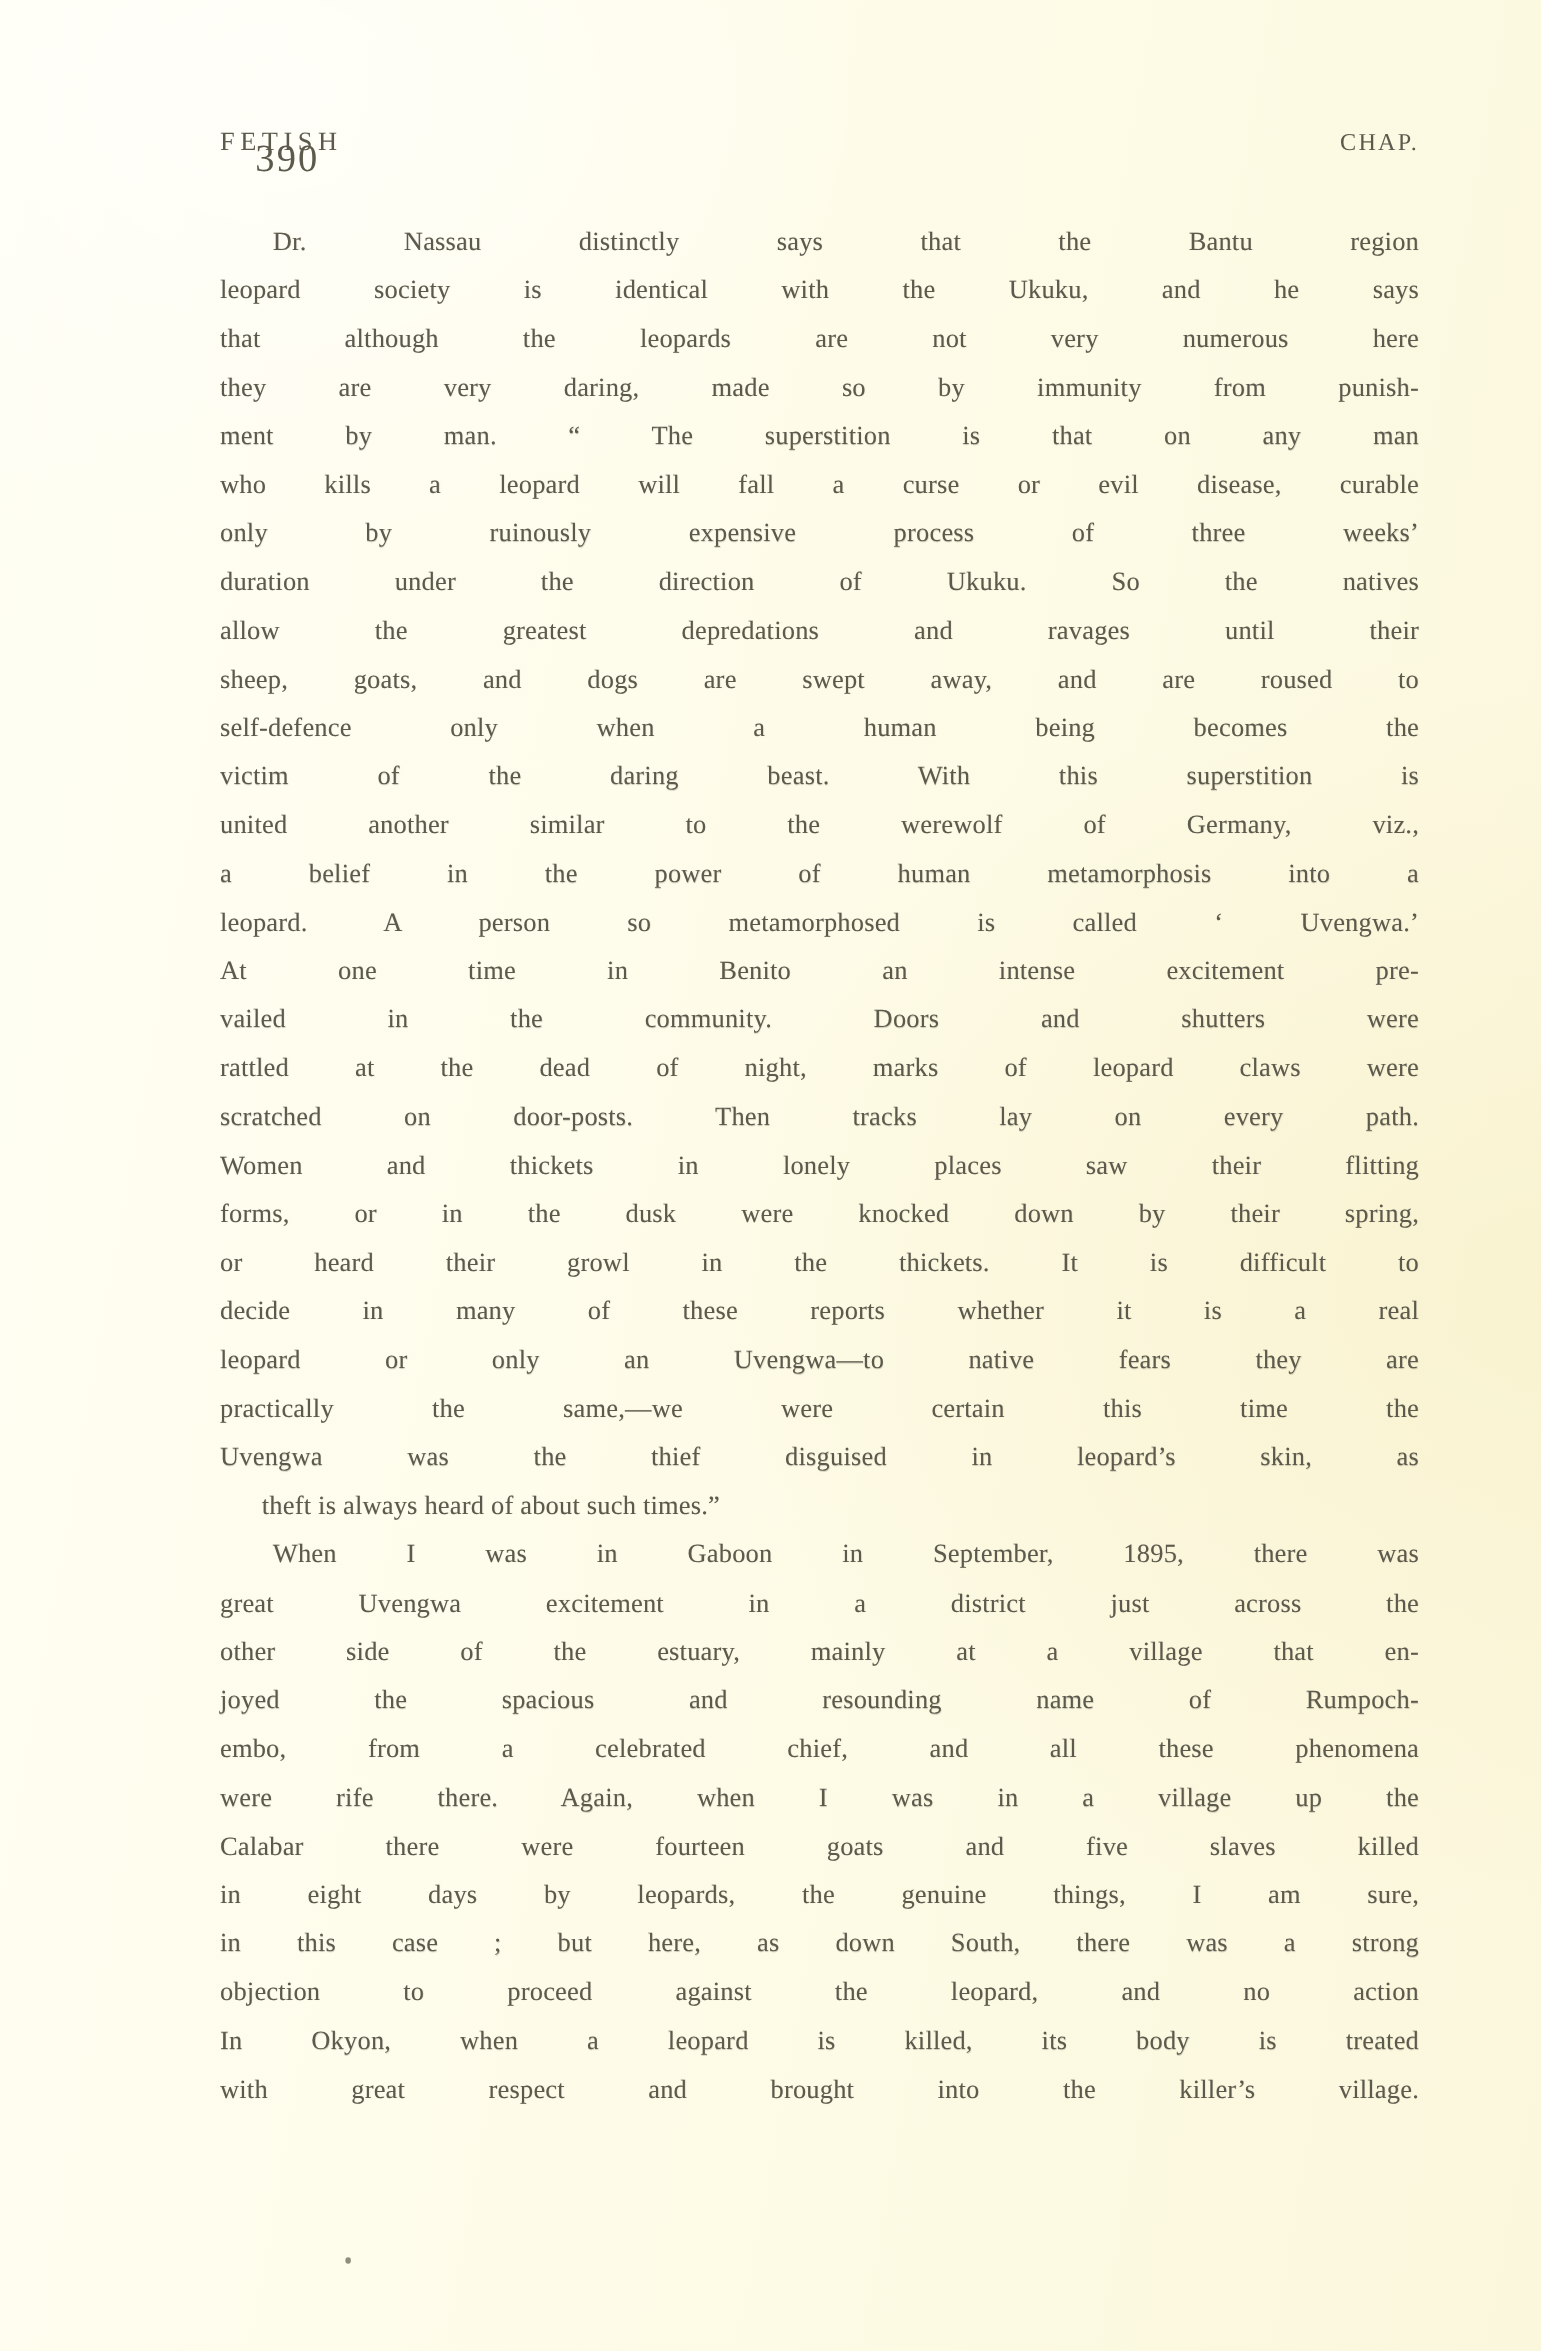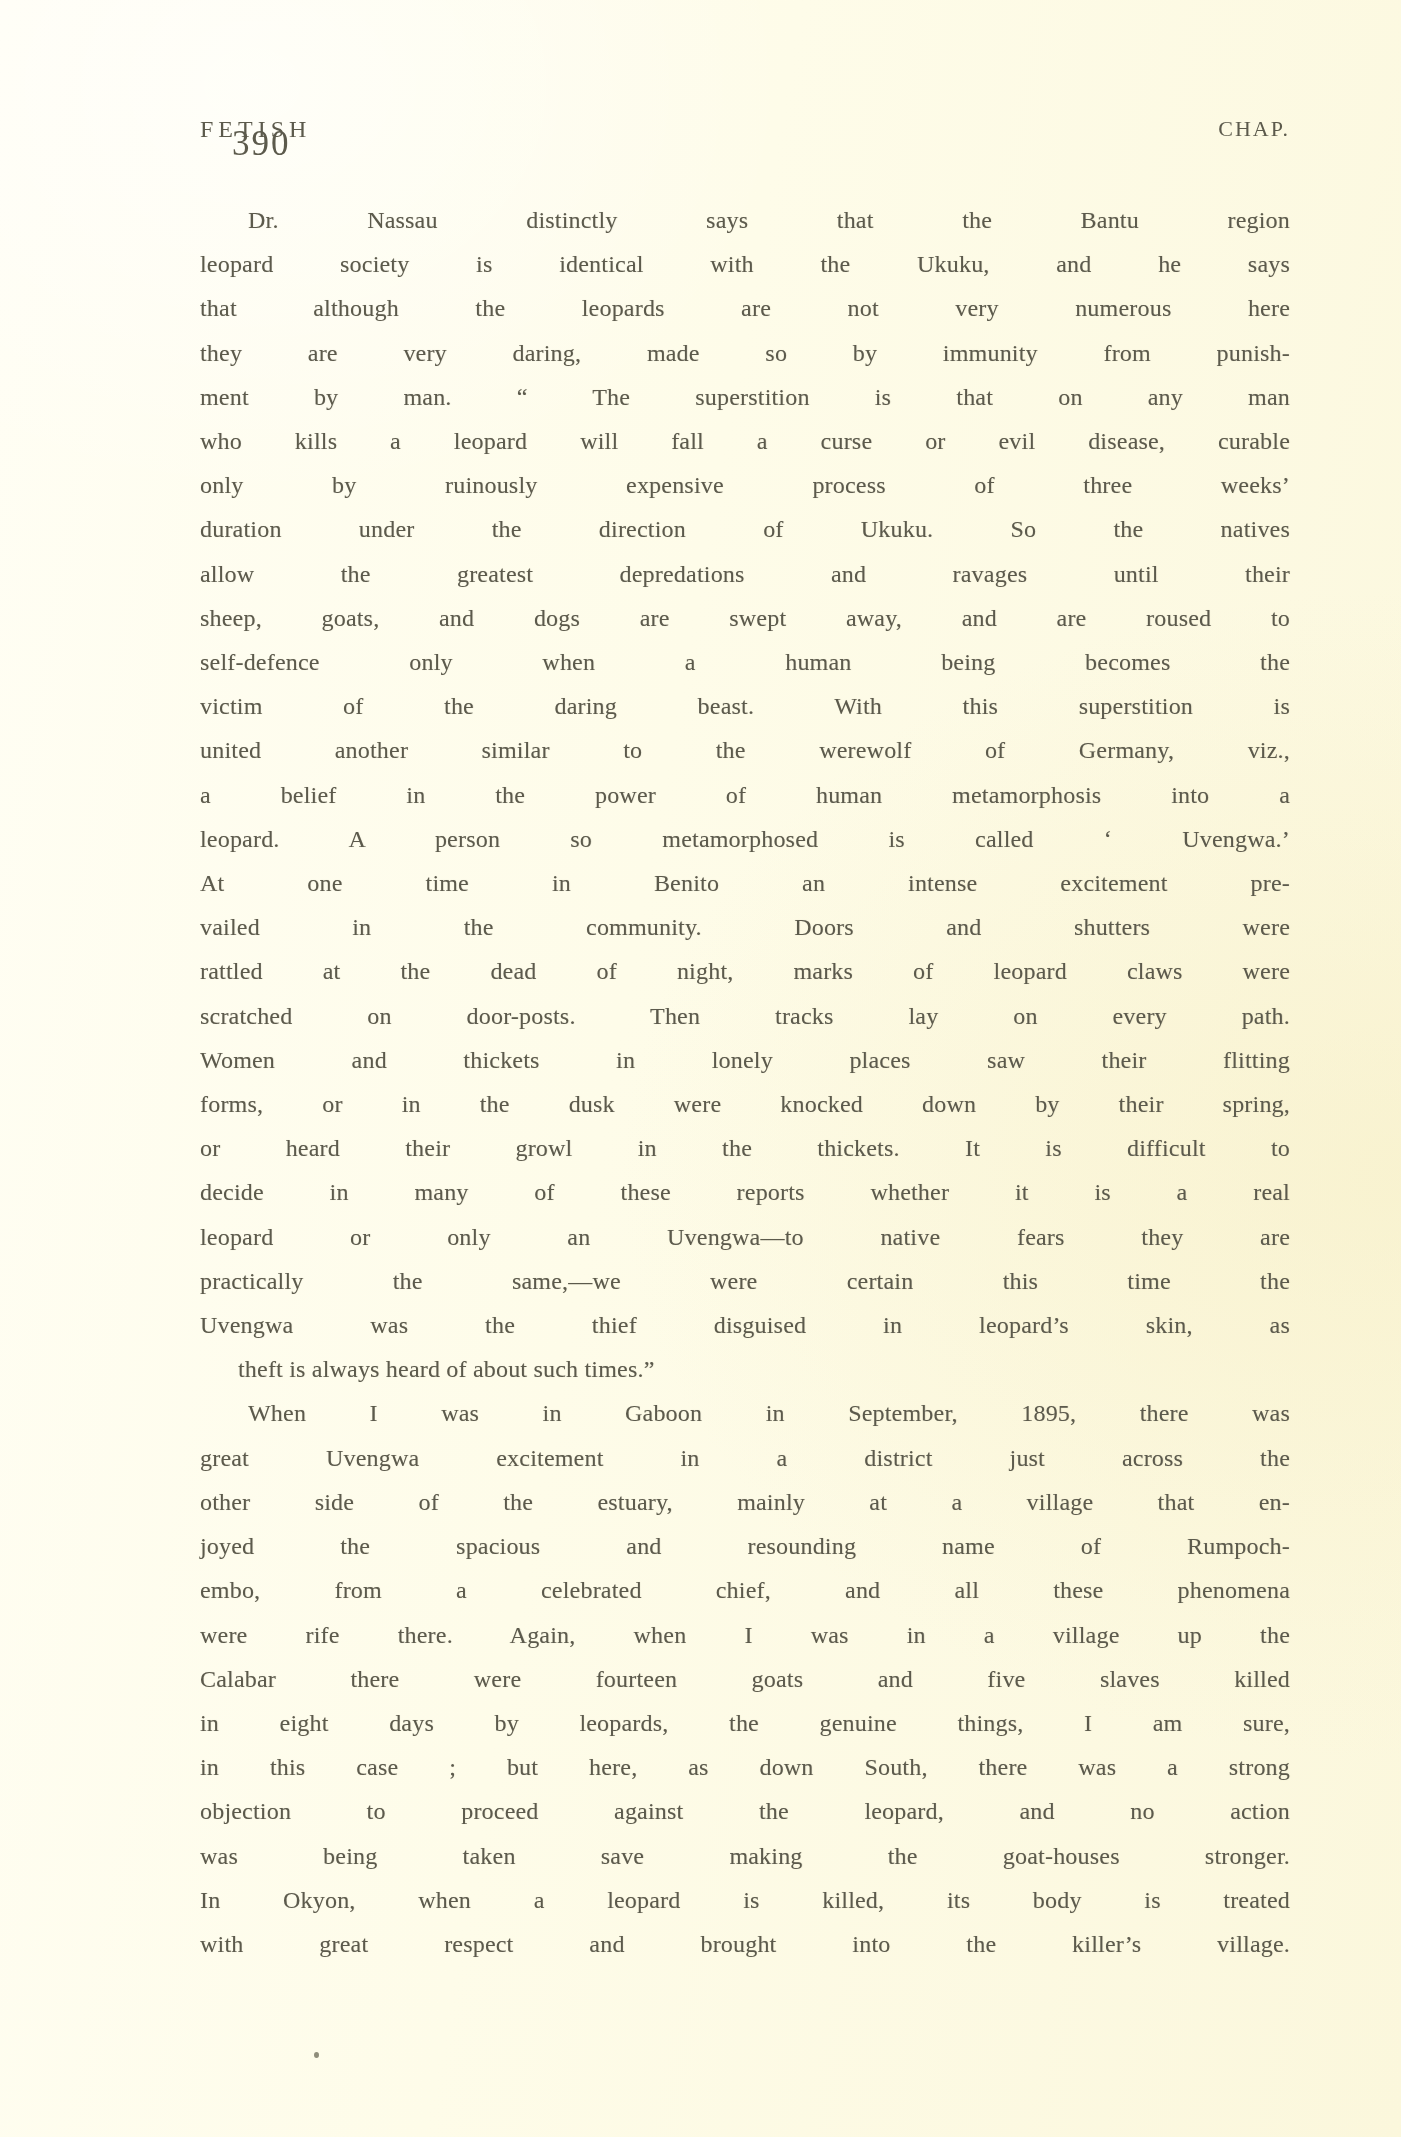--- a/index.html
+++ b/index.html
@@ -124,19 +124,18 @@
       <div class="line indent">When I was in Gaboon in September, 1895, there was</div>
       <div class="line">great Uvengwa excitement in a district just across the</div>
       <div class="line">other side of the estuary, mainly at a village that en-</div>
       <div class="line">joyed the spacious and resounding name of Rumpoch-</div>
       <div class="line">embo, from a celebrated chief, and all these phenomena</div>
       <div class="line">were rife there. Again, when I was in a village up the</div>
       <div class="line">Calabar there were fourteen goats and five slaves killed</div>
       <div class="line">in eight days by leopards, the genuine things, I am sure,</div>
       <div class="line">in this case ; but here, as down South, there was a strong</div>
       <div class="line">objection to proceed against the leopard, and no action</div>
-      <div class="line">was being taken save making the goat-houses stronger.</div>
       <div class="line">In Okyon, when a leopard is killed, its body is treated</div>
       <div class="line">with great respect and brought into the killer’s village.</div>
     </div>
   </div>
 
 <div class="ink-speck"></div>
 
 </body></html>

